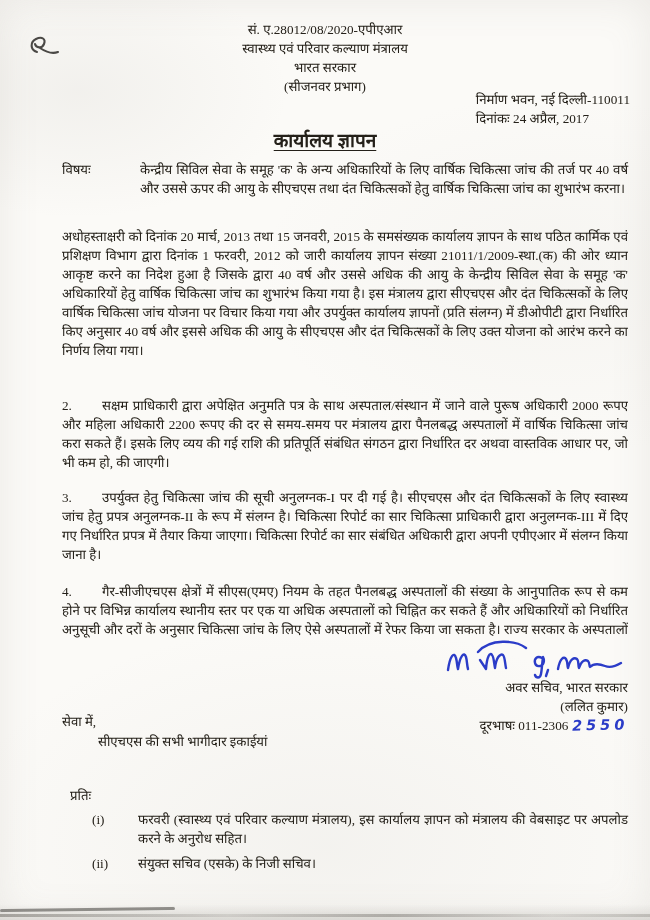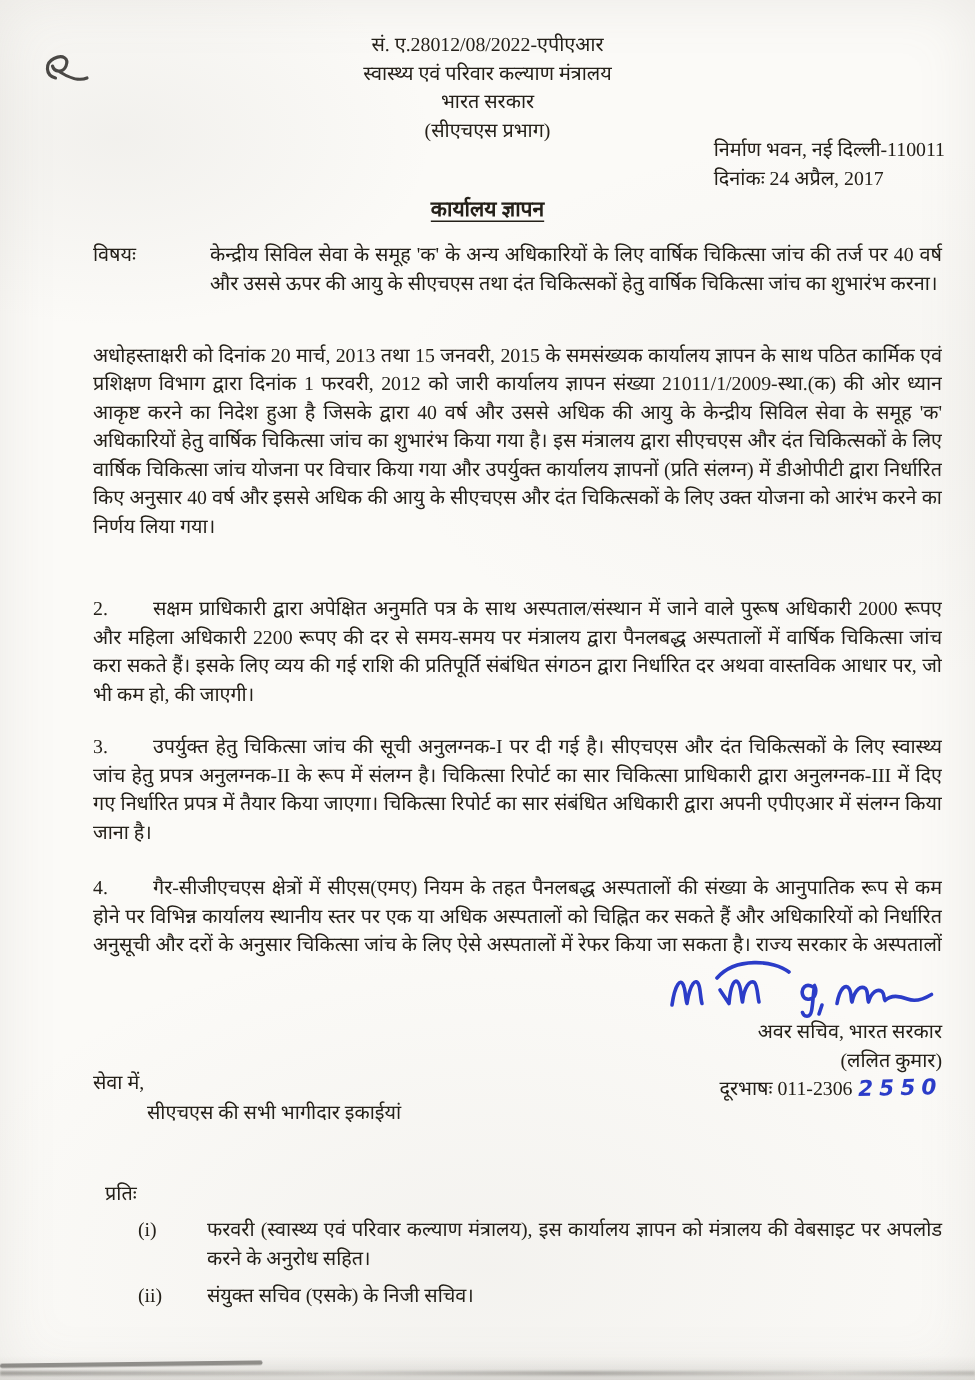--- a/index.html
+++ b/index.html
@@ -23,21 +23,21 @@
     font-family:"Liberation Serif","DejaVu Serif",serif;
     color:var(--ink);
     font-size:13.2px;
     line-height:19px;
   }
   .abs{position:absolute;}
   .center{left:0;width:100%;text-align:center;}
   .header-block{top:20px;}
   .header-block div{white-space:nowrap;}
   .address-block{top:90px;right:20px;text-align:left;}
-  .memo-heading{top:131px;font-weight:bold;font-size:14px;}
+  .memo-heading{top:131px;font-weight:bold;font-size:19px;}
   .memo-heading span{text-decoration:underline;text-underline-offset:3px;}
   .subject{top:160px;left:62px;width:566px;display:flex;gap:36px;}
   .subject .lbl{flex:0 0 42px;}
   .subject .txt{flex:1;text-align:justify;}
   .body-text{top:227px;left:62px;width:566px;max-height:414px;overflow:hidden;}
   .body-text p{margin:0;text-align:justify;}
   .body-text p.p2{margin-top:36px;}
   .body-text p.p3{margin-top:16px;}
   .body-text p.p4{margin-top:18px;}
   .para-num{display:inline-block;min-width:40px;}
@@ -80,24 +80,24 @@
 </head>
 <body>
 
 <div class="page">
 
   <svg class="abs ink-mark" width="42" height="30" viewBox="0 0 42 30">
     <path d="M11,22 C4,20 4,12 10,9 C16,6 20,9 18,14 C16,19 10,18 9,14 M14,18 C20,22 27,24 32,22" fill="none" stroke="#4a4845" stroke-width="2.1" stroke-linecap="round"></path>
   </svg>
 
   <div class="abs center header-block">
-    <div>सं. ए.28012/08/2022-एपीएआर</div>
+    <div>सं. ए.28012/08/2020-एपीएआर</div>
     <div>स्वास्थ्य एवं परिवार कल्याण मंत्रालय</div>
     <div>भारत सरकार</div>
-    <div>(सीएचएस प्रभाग)</div>
+    <div>(सीजनवर प्रभाग)</div>
   </div>
 
   <div class="abs address-block">
     <div>निर्माण भवन, नई दिल्ली-110011</div>
     <div>दिनांकः 24 अप्रैल, 2017</div>
   </div>
 
   <div class="abs center memo-heading">
     <span>कार्यालय ज्ञापन</span>
   </div>

